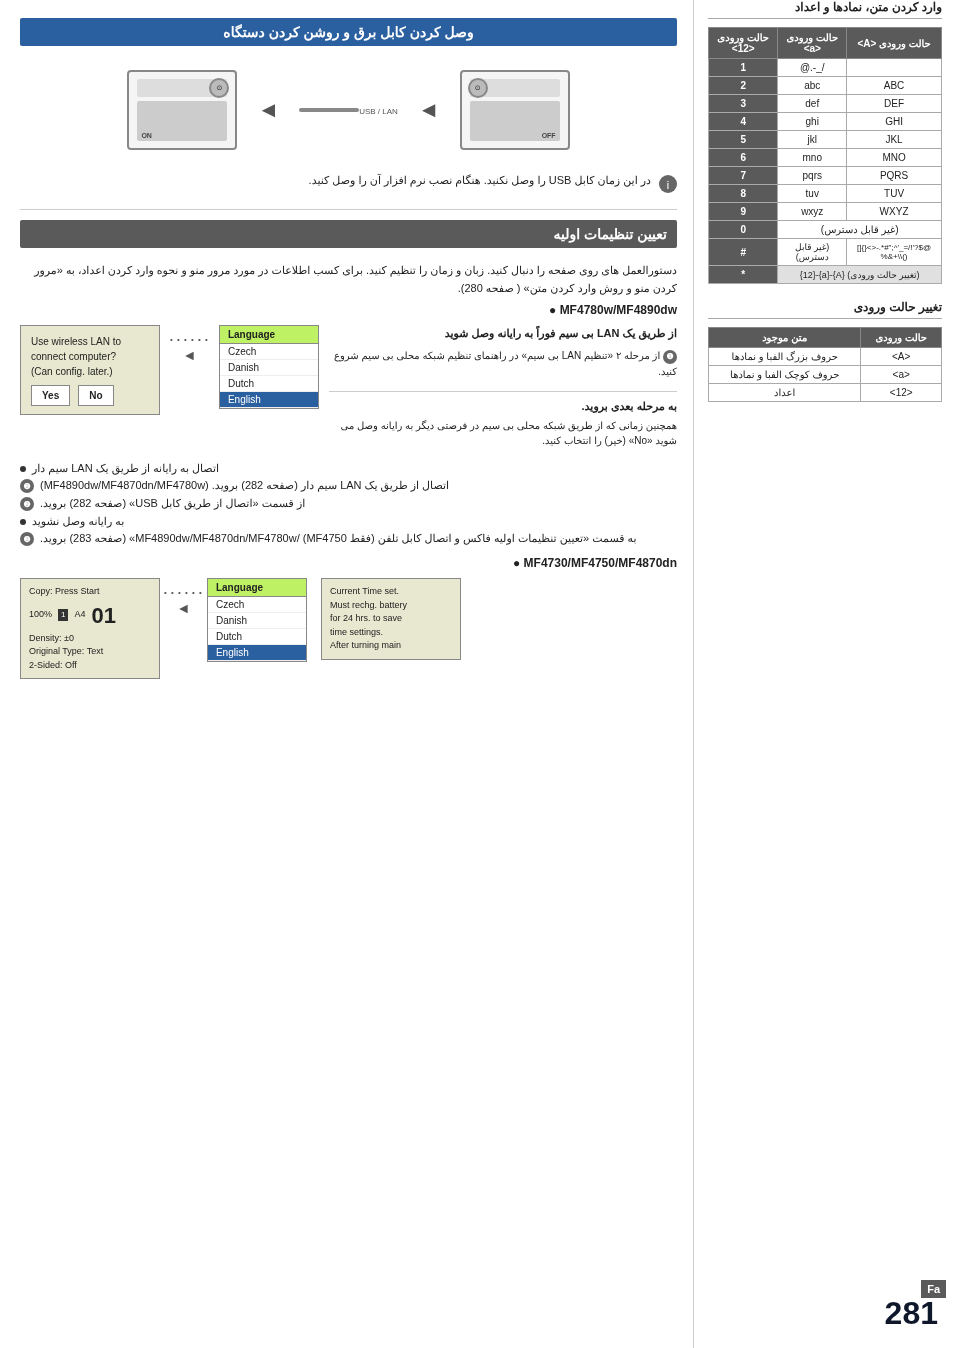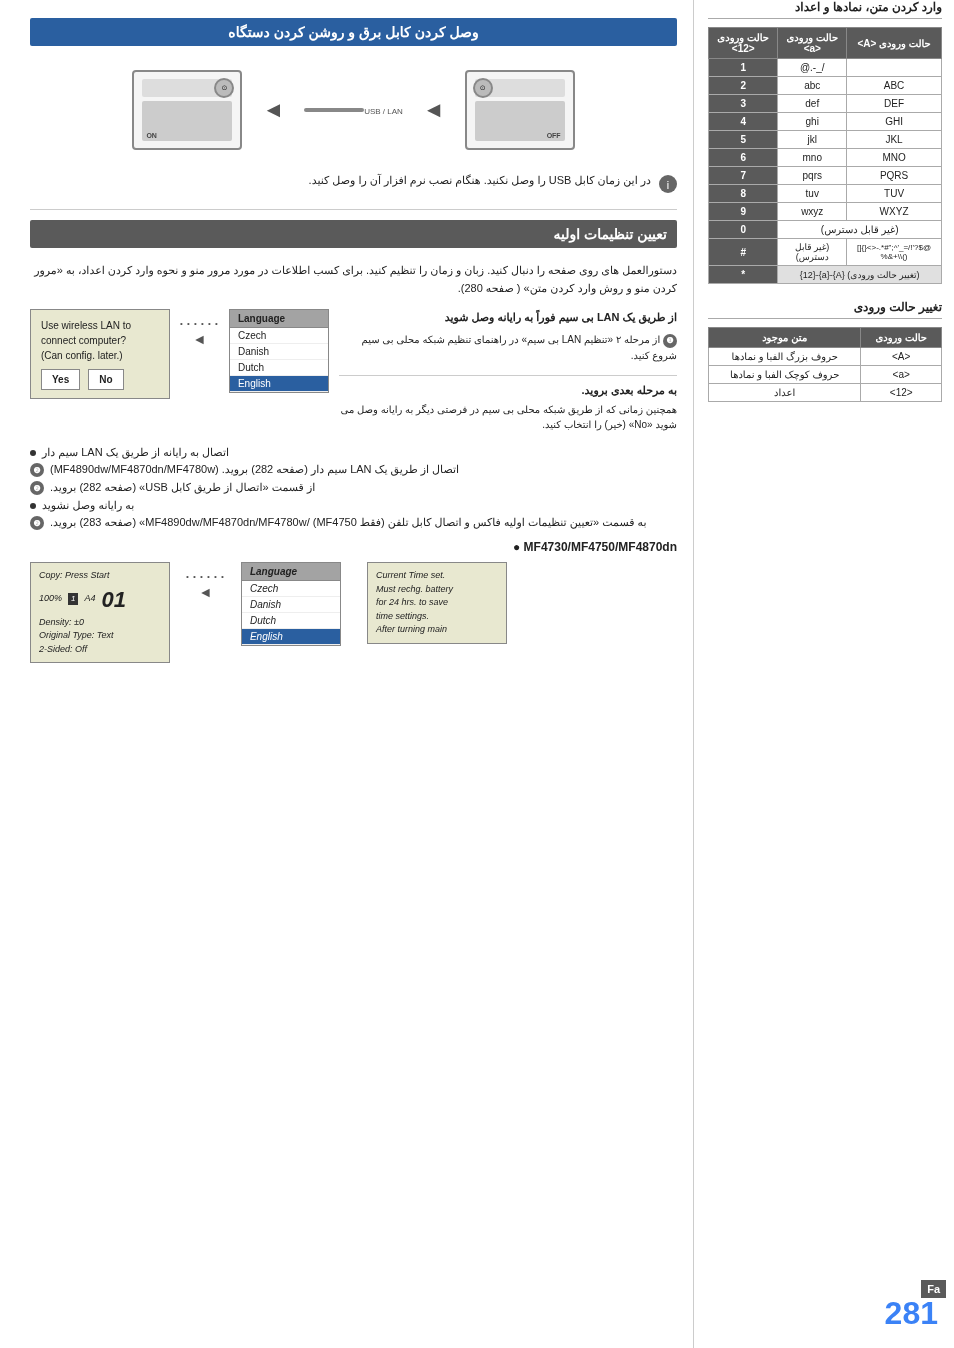--- a/index.html
+++ b/index.html
@@ -16,21 +16,21 @@
     
     .page-wrapper {
       display: flex;
       width: 954px;
       min-height: 1348px;
     }
 
     
     .main-content {
       flex: 1;
-      padding: 18px 16px 16px 30px;
+      padding: 18px 16px 16px 20px;
       border-right: 1px solid #ccc;
     }
 
     
     .right-sidebar {
       width: 260px;
       padding: 0 12px 12px 14px;
     }
 
     
@@ -124,21 +124,21 @@
       font-weight: bold;
       direction: rtl;
       margin-bottom: 14px;
       border-radius: 2px;
     }
 
     .setup-description {
       direction: rtl;
       font-size: 11px;
       line-height: 1.6;
-      margin-bottom: 12px;
+      margin-bottom: 6px;
       text-align: right;
     }
 
     
     .model-label {
       font-size: 12px;
       font-weight: bold;
       text-align: right;
       margin-bottom: 8px;
     }
@@ -183,21 +183,21 @@
     }
 
     .language-panel {
       border: 1.5px solid #888;
       background: #fff;
       min-width: 100px;
       flex-shrink: 0;
     }
 
     .language-panel .lang-header {
-      background: #a3a3a3;
+      background: #bef264;
       border-bottom: 1px solid #888;
       padding: 3px 8px;
       font-size: 10px;
       font-weight: bold;
     }
 
     .language-panel .lang-item {
       padding: 2px 8px;
       font-size: 10px;
       border-bottom: 1px solid #eee;
@@ -257,24 +257,23 @@
     }
 
     
     .second-model-section {
       margin-top: 10px;
     }
 
     
     .bottom-setup {
       display: flex;
-      gap: 16px;
+      gap: 4px;
       align-items: flex-start;
       margin-top: 4px;
-      font-style: italic;
     }
 
     
     .sidebar-title {
       font-size: 12px;
       font-weight: bold;
       direction: rtl;
       text-align: right;
       margin-bottom: 8px;
       border-bottom: 1px solid #aaa;
@@ -334,21 +333,21 @@
       text-align: center;
     }
 
     
     .page-footer {
       position: absolute;
       bottom: 16px;
       right: 16px;
       font-size: 32px;
       font-weight: bold;
-      color: #3b82f6;
+      color: #0f172a;
     }
 
     .lang-tag {
       position: absolute;
       bottom: 50px;
       right: 8px;
       background: #5a5a5a;
       color: #fff;
       padding: 3px 6px;
       font-size: 11px;
@@ -443,20 +442,23 @@
       <span class="note-icon">ℹ</span>
       <span>در این زمان کابل USB را وصل نکنید. هنگام نصب نرم افزار آن را وصل کنید.</span>
     </div>
 
     <hr class="horizontal-rule">
 
     <div class="section-header-gray">تعیین تنظیمات اولیه</div>
 
     <div class="setup-description">دستورالعمل های روی صفحه را دنبال کنید. زبان و زمان را تنظیم کنید. برای کسب اطلاعات در مورد مرور منو و نحوه وارد کردن اعداد، به «مرور کردن منو و روش وارد کردن متن» (  صفحه 280).</div>
 
+    <div class="model-label">
+      ● <span>MF4780w/MF4890dw</span>
+    </div>
 
     <div class="setup-row">
 
       <div class="lcd-panel">
         <div class="lcd-line">Use wireless LAN to</div>
         <div class="lcd-line">connect computer?</div>
         <div class="lcd-line">(Can config. later.)</div>
         <div class="lcd-button-row">
           <div class="lcd-button">Yes</div>
           <div class="lcd-button">No</div>

